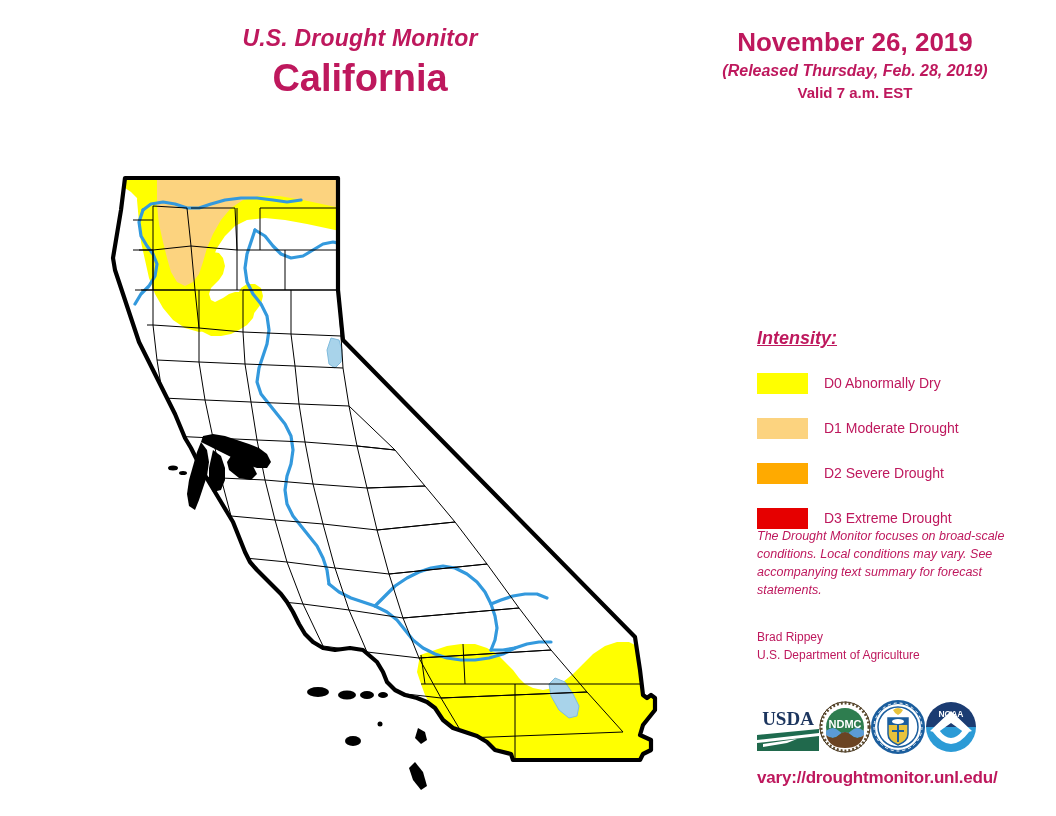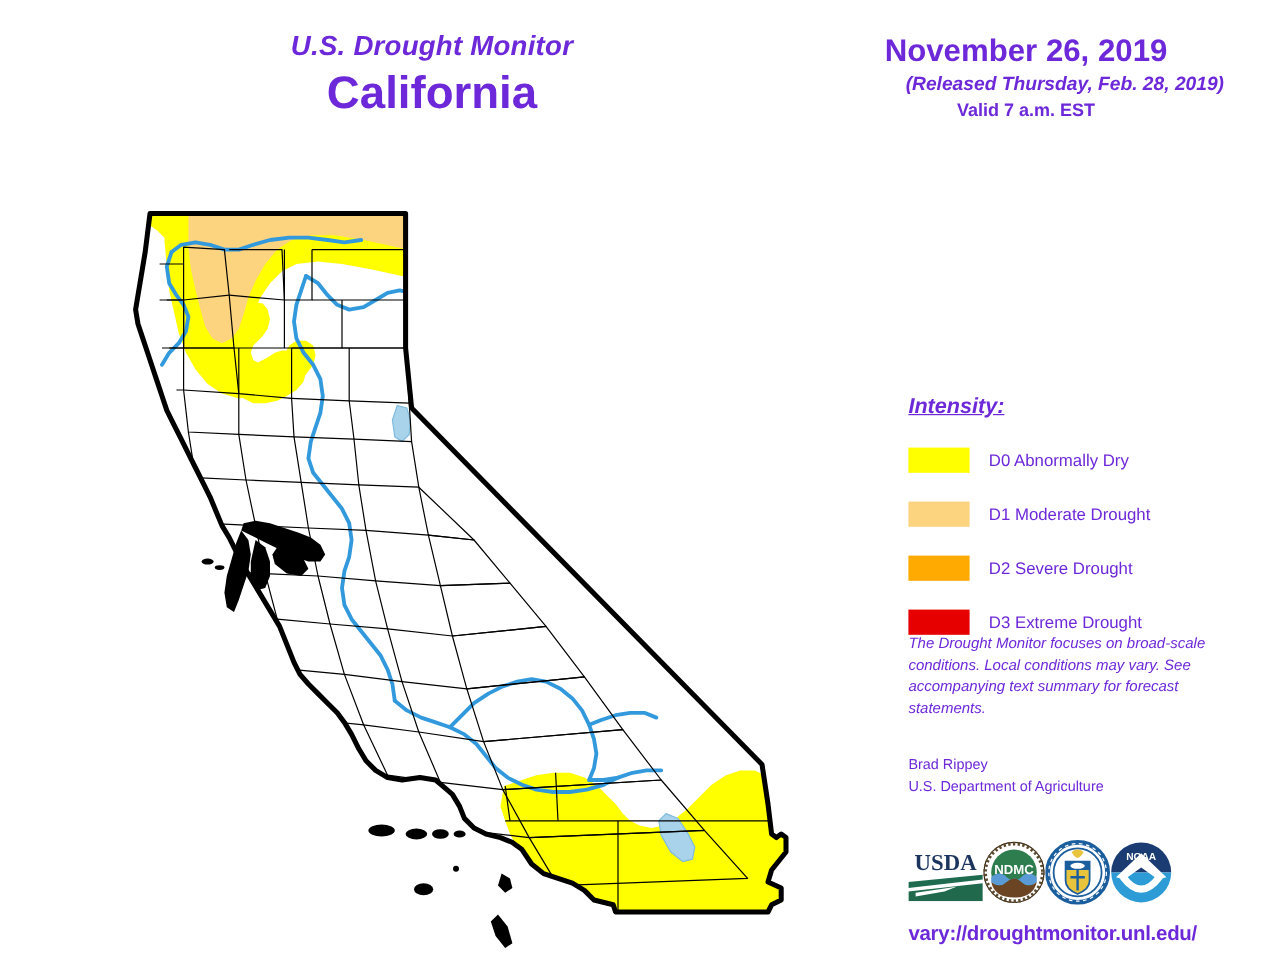--- a/index.html
+++ b/index.html
@@ -6,21 +6,21 @@
     margin: 0;
     padding: 0;
     background: #ffffff;
   }
   #page {
     position: relative;
     width: 1056px;
     height: 816px;
     background: #ffffff;
     font-family: "Liberation Sans", sans-serif;
-    color: #6d28d9;
+    color: #be185d;
     overflow: hidden;
   }
 
   
   .title-block {
     position: absolute;
     left: 150px;
     top: 26px;
     width: 420px;
     text-align: center;
@@ -50,21 +50,20 @@
     font-size: 26px;
     font-weight: bold;
     line-height: 1.15;
   }
   .date-released {
     font-size: 16px;
     font-weight: bold;
     font-style: italic;
     margin-top: 3px;
     line-height: 1.2;
-    text-align: right;
   }
   .date-valid {
     font-size: 15px;
     font-weight: bold;
     margin-top: 4px;
     line-height: 1.2;
   }
 
   
   #map-area {

